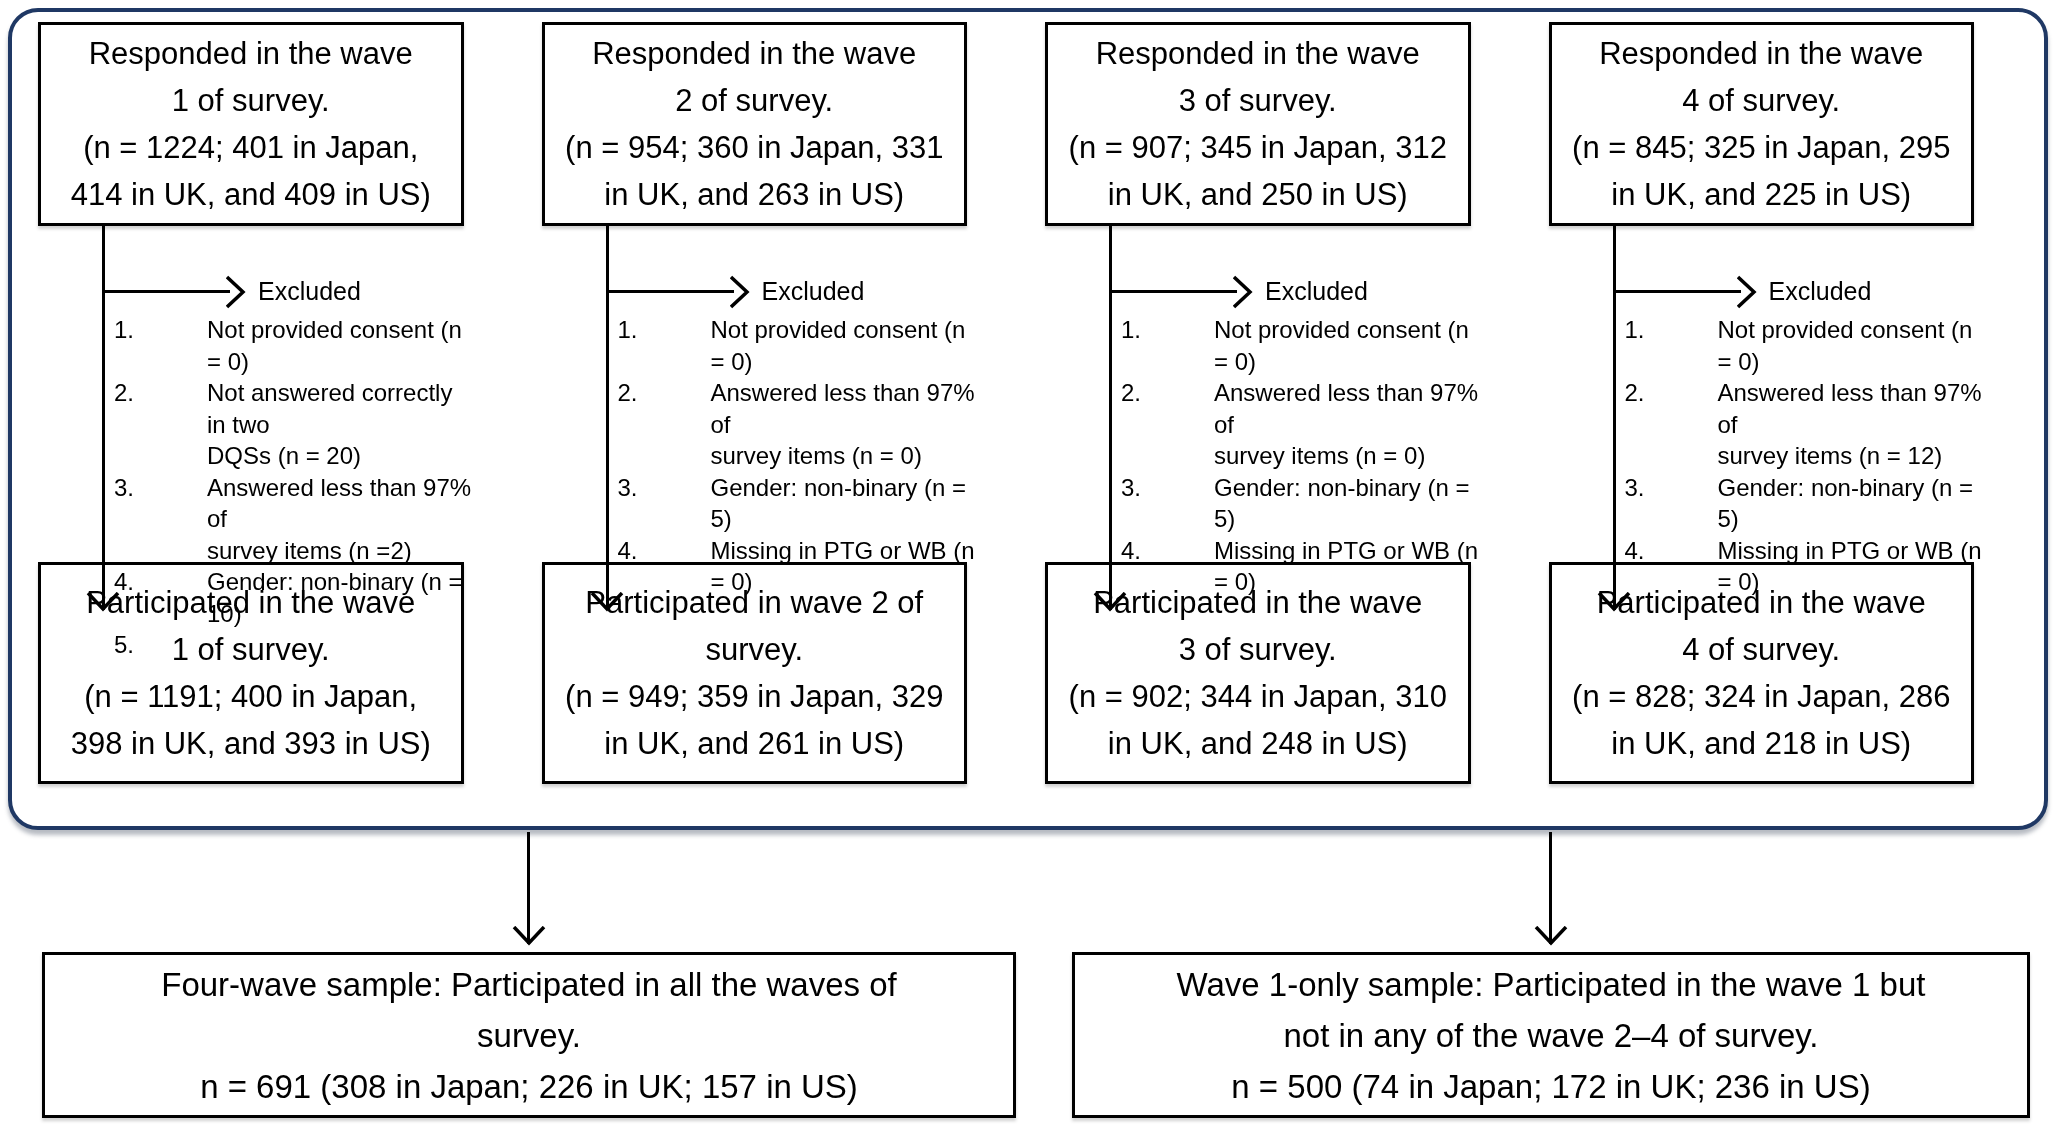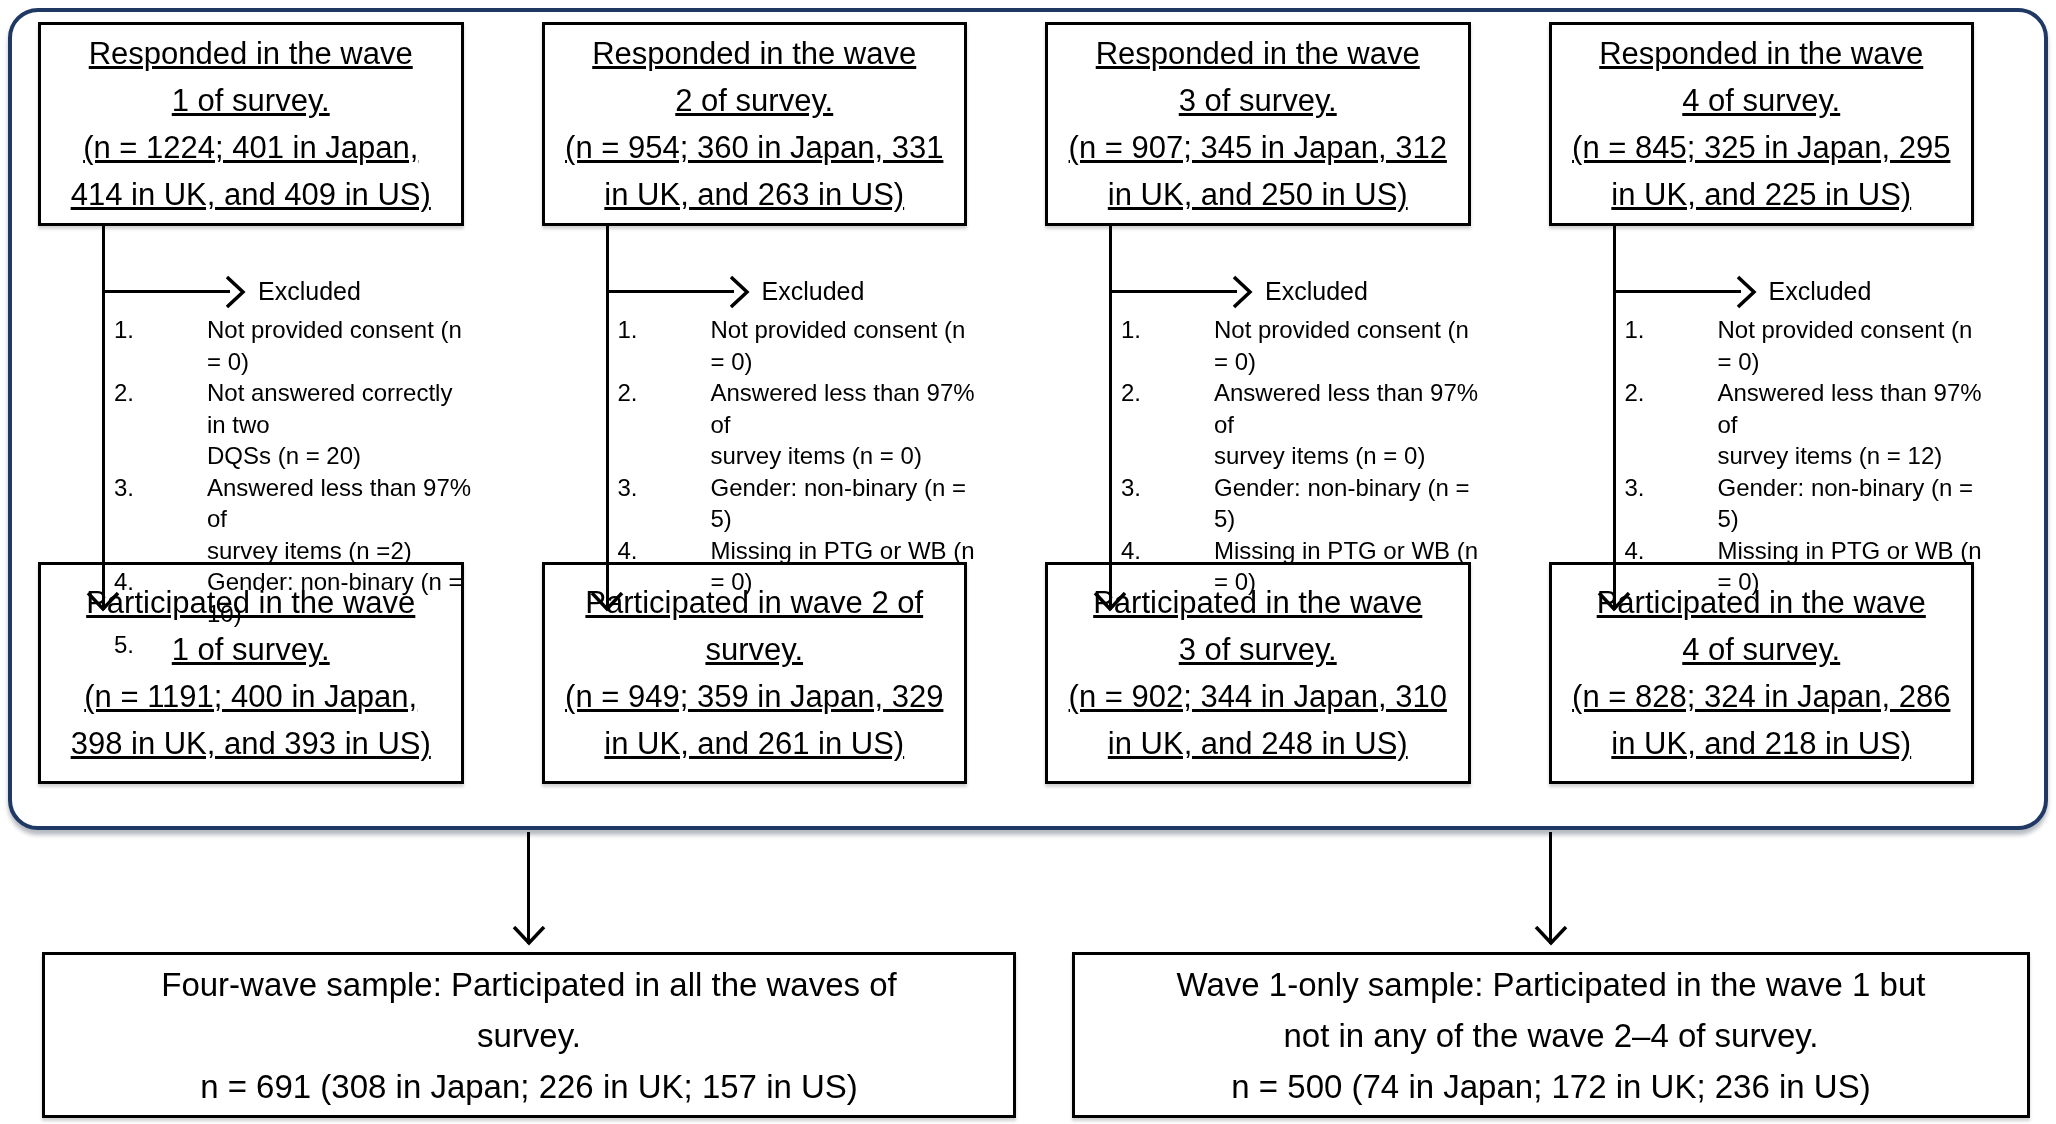--- a/index.html
+++ b/index.html
@@ -3,21 +3,21 @@
 <meta charset="utf-8">
 <style>
   html,body{margin:0;padding:0;background:#ffffff;}
   .canvas{position:relative;width:2056px;height:1124px;background:#ffffff;
           font-family:"Liberation Sans",sans-serif;color:#000;overflow:hidden;}
 
   
   .panel{position:absolute;left:8px;top:8px;width:2040px;height:822px;box-sizing:border-box;
          border:4px solid #1f3864;border-radius:30px;
          box-shadow:0 5px 4px rgba(95,105,120,.45);
-         display:flex;gap:78px;padding:10px 70px 0 26px;background:#fff;text-decoration:underline;}
+         display:flex;gap:78px;padding:10px 70px 0 26px;background:#fff;}
   .col{flex:1;display:flex;flex-direction:column;min-width:0;}
 
   .box{border:3px solid #000;background:#fff;box-sizing:border-box;
        display:flex;align-items:center;justify-content:center;text-align:center;
        box-shadow:0 3px 3px rgba(0,0,0,.18);}
   .box-text{white-space:pre-line;font-size:31px;line-height:47px;}
   .top-box{height:204px;}
   .part-box{height:222px;}
 
   

